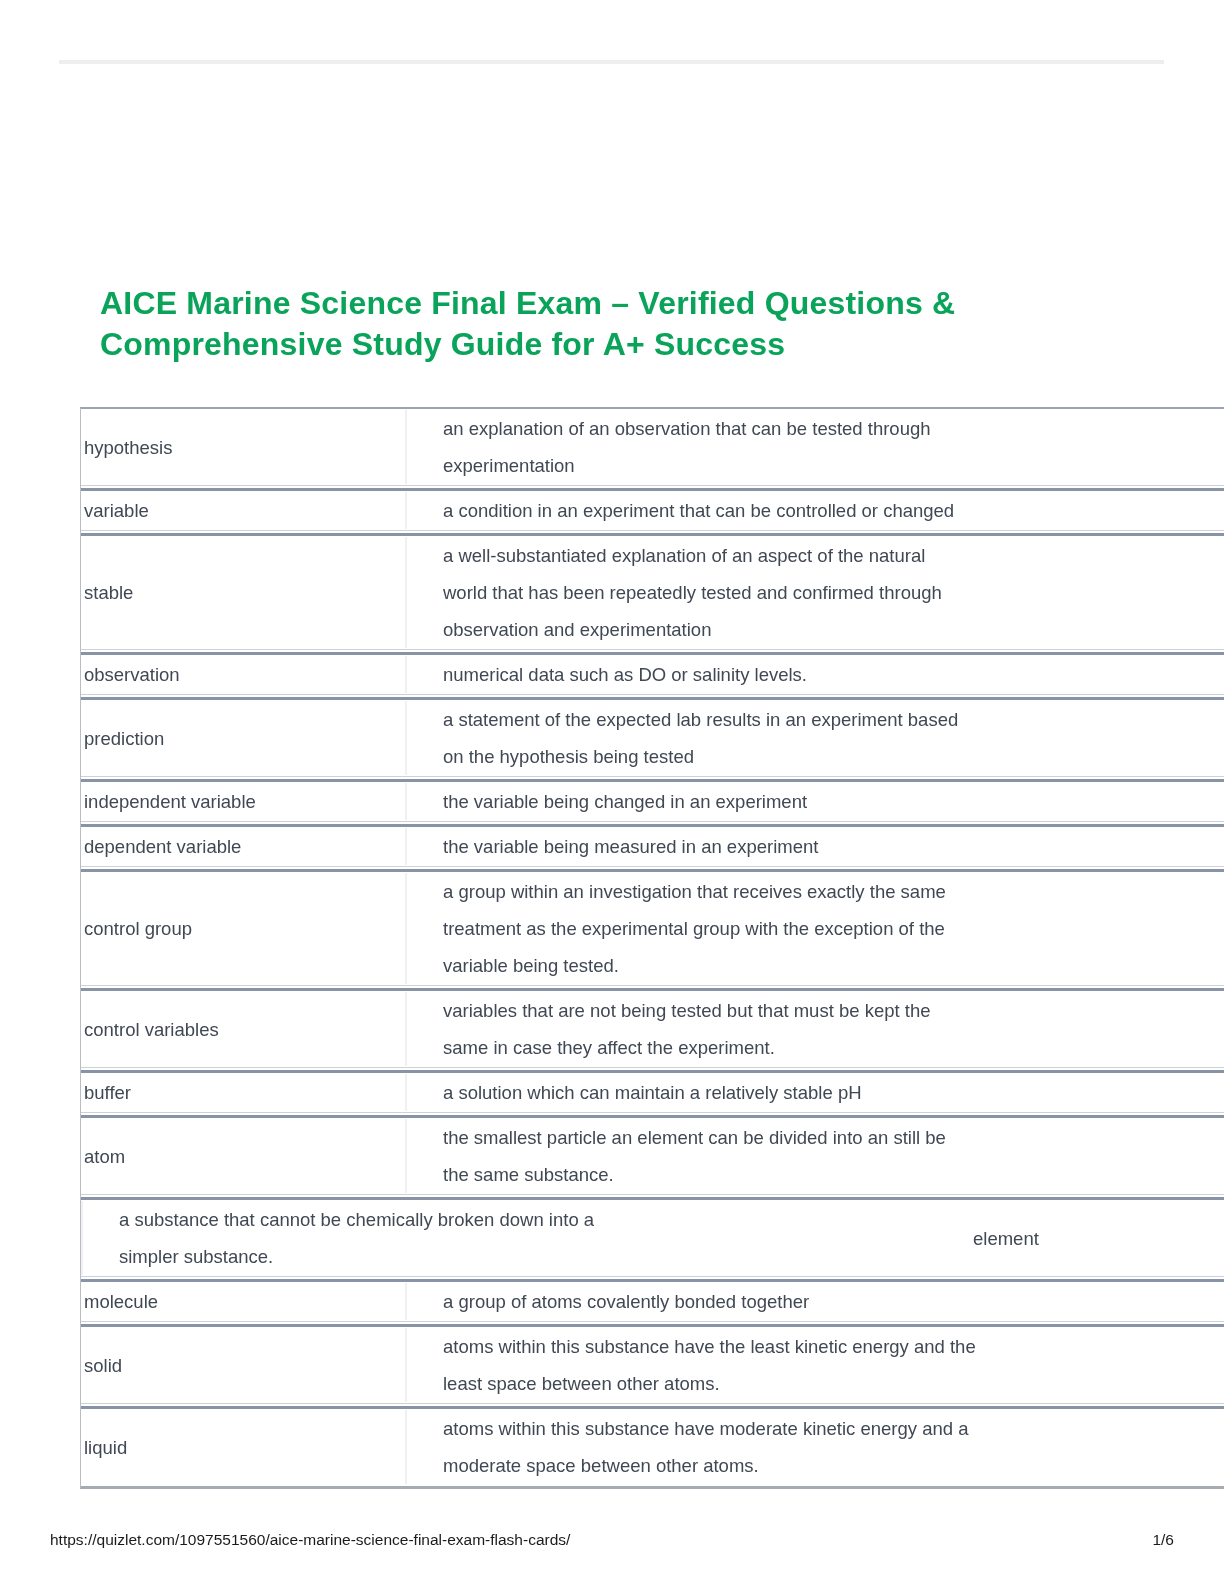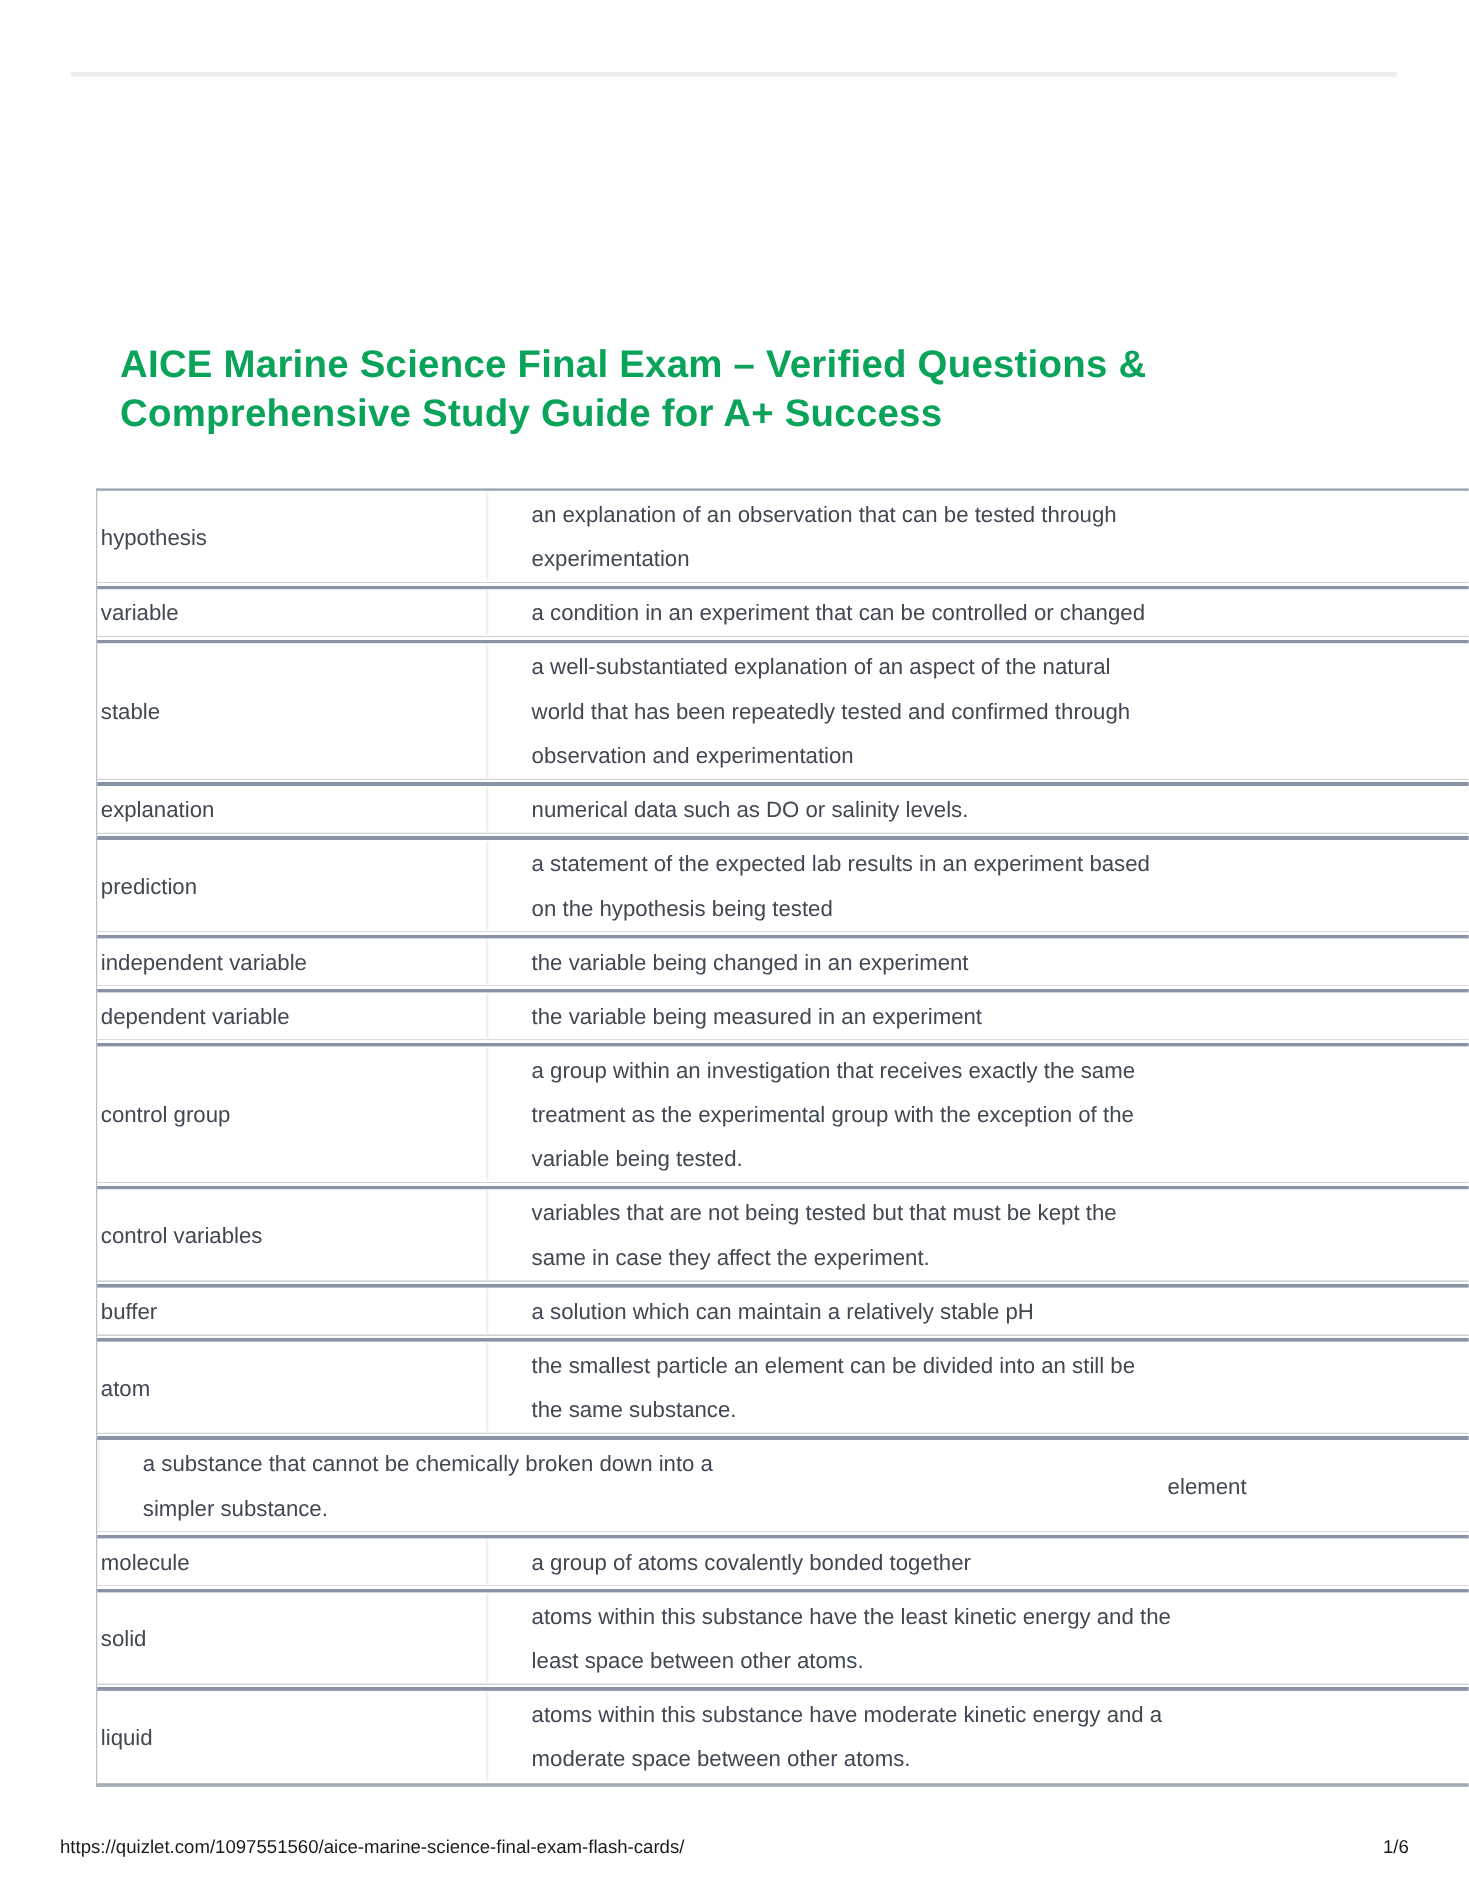--- a/index.html
+++ b/index.html
@@ -119,21 +119,21 @@
       </div>
       <div class="sep"></div>
       <div class="row">
         <div class="cell term">stable</div>
         <div class="cell def">a well-substantiated explanation of an aspect of the natural
 world that has been repeatedly tested and confirmed through
 observation and experimentation</div>
       </div>
       <div class="sep"></div>
       <div class="row">
-        <div class="cell term">explanation</div>
+        <div class="cell term">observation</div>
         <div class="cell def">numerical data such as DO or salinity levels.</div>
       </div>
       <div class="sep"></div>
       <div class="row">
         <div class="cell term">prediction</div>
         <div class="cell def">a statement of the expected lab results in an experiment based
 on the hypothesis being tested</div>
       </div>
       <div class="sep"></div>
       <div class="row">

